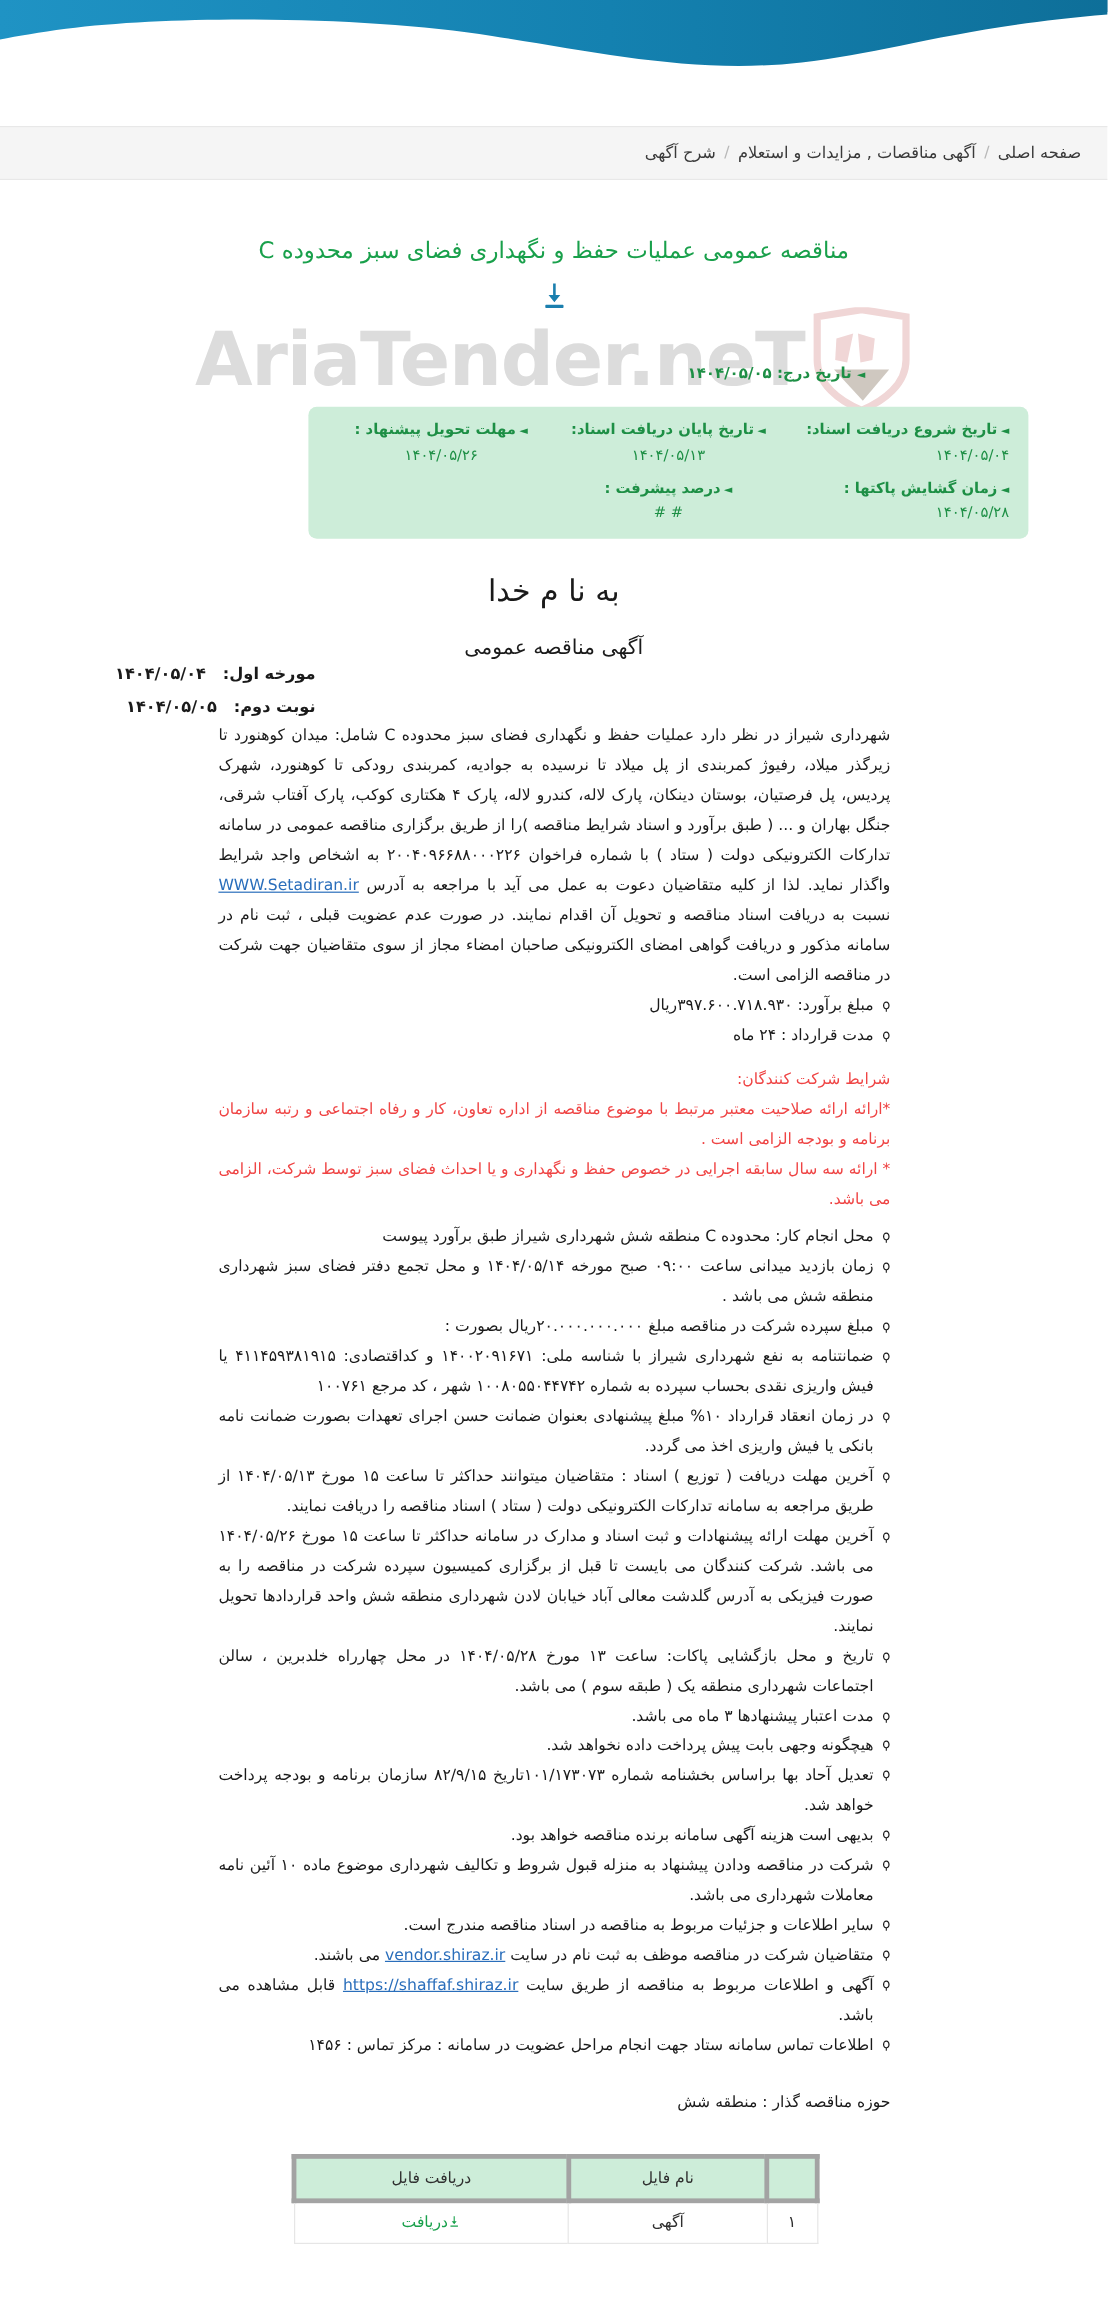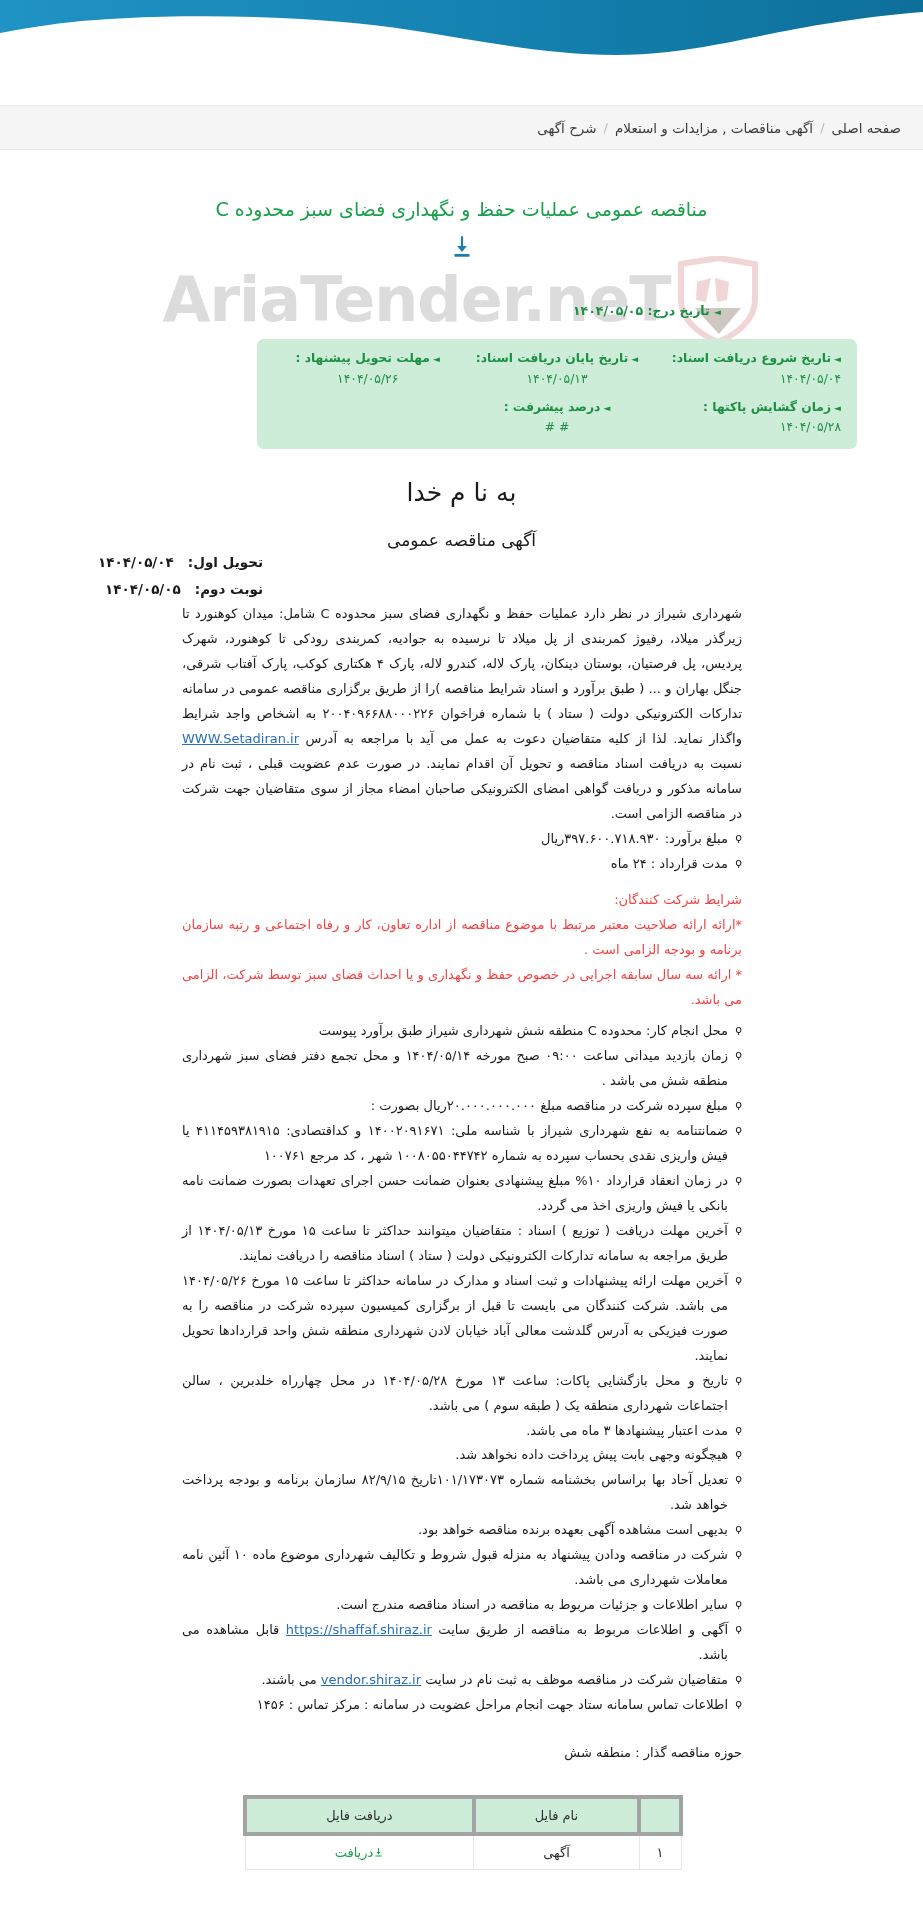--- a/index.html
+++ b/index.html
@@ -385,21 +385,21 @@
     </div>
     <div class="info-cell"></div>
   </div>
 </div>
 
 <div class="besmellah">به  نا م خدا</div>
 <div class="sub-title">آگهی مناقصه عمومی</div>
 
 <div class="nobat-block">
   <div class="nobat-line">
-    <span>تحویل اول:</span><span class="nval">۱۴۰۴/۰۵/۰۴</span>
+    <span>مورخه اول:</span><span class="nval">۱۴۰۴/۰۵/۰۴</span>
   </div>
   <div class="nobat-line">
     <span>نوبت دوم:</span><span class="nval">۱۴۰۴/۰۵/۰۵</span>
   </div>
 </div>
 
 <div class="body-wrap">
 
   <p><span>شهرداری شیراز در نظر دارد عملیات حفظ و نگهداری فضای سبز محدوده C شامل: میدان کوهنورد تا زیرگذر میلاد، رفیوژ کمربندی از پل میلاد تا نرسیده به جوادیه، کمربندی رودکی تا کوهنورد، شهرک پردیس، پل فرصتیان، بوستان دینکان، پارک لاله، کندرو لاله، پارک ۴ هکتاری کوکب، پارک آفتاب شرقی، جنگل بهاران و ... ( طبق برآورد و اسناد شرایط مناقصه )را  از طریق برگزاری مناقصه عمومی در سامانه تدارکات الکترونیکی دولت ( ستاد ) با شماره فراخوان ۲۰۰۴۰۹۶۶۸۸۰۰۰۲۲۶ به اشخاص واجد شرایط واگذار نماید. لذا از کلیه متقاضیان دعوت به عمل می آید با مراجعه به آدرس </span><a class="lnk" href="#">WWW.Setadiran.ir</a><span> نسبت به دریافت اسناد مناقصه و تحویل آن اقدام نمایند. در صورت عدم عضویت قبلی ، ثبت نام در سامانه مذکور و دریافت گواهی امضای الکترونیکی صاحبان امضاﺀ مجاز از سوی متقاضیان جهت شرکت در مناقصه الزامی است.</span></p>
 
@@ -421,25 +421,25 @@
     <li>زمان بازدید میدانی ساعت ۰۹:۰۰ صبح مورخه ۱۴۰۴/۰۵/۱۴ و محل تجمع دفتر فضای سبز شهرداری منطقه شش می باشد .</li>
     <li>مبلغ سپرده شرکت در مناقصه مبلغ ۲۰.۰۰۰.۰۰۰.۰۰۰ریال بصورت :</li>
     <li>ضمانتنامه به نفع شهرداری شیراز با شناسه ملی: ۱۴۰۰۲۰۹۱۶۷۱ و کداقتصادی: ۴۱۱۴۵۹۳۸۱۹۱۵ یا فیش واریزی نقدی بحساب سپرده به شماره ۱۰۰۸۰۵۵۰۴۴۷۴۲ شهر ، کد مرجع ۱۰۰۷۶۱</li>
     <li>در زمان انعقاد قرارداد ۱۰%  مبلغ پیشنهادی  بعنوان ضمانت حسن اجرای تعهدات بصورت ضمانت نامه بانکی یا فیش واریزی اخذ می گردد.</li>
     <li>آخرین مهلت دریافت ( توزیع ) اسناد : متقاضیان میتوانند حداکثر تا ساعت ۱۵ مورخ ۱۴۰۴/۰۵/۱۳ از طریق مراجعه به سامانه تدارکات الکترونیکی دولت ( ستاد ) اسناد مناقصه را دریافت نمایند.</li>
     <li>آخرین مهلت ارائه پیشنهادات و ثبت اسناد و مدارک در سامانه حداکثر تا ساعت ۱۵ مورخ ۱۴۰۴/۰۵/۲۶ می باشد. شرکت کنندگان می بایست تا قبل از برگزاری کمیسیون سپرده شرکت در مناقصه را به صورت فیزیکی به آدرس گلدشت معالی آباد خیابان لادن شهرداری منطقه شش واحد قراردادها  تحویل نمایند.</li>
     <li>تاریخ و محل بازگشایی پاکات: ساعت   ۱۳   مورخ  ۱۴۰۴/۰۵/۲۸ در محل چهارراه خلدبرین ، سالن اجتماعات شهرداری منطقه یک ( طبقه سوم ) می باشد.</li>
     <li>مدت اعتبار پیشنهادها ۳ ماه می باشد.</li>
     <li>هیچگونه وجهی بابت پیش پرداخت داده نخواهد شد.</li>
     <li>تعدیل آحاد بها براساس بخشنامه شماره ۱۰۱/۱۷۳۰۷۳تاریخ ۸۲/۹/۱۵ سازمان برنامه و بودجه پرداخت خواهد شد.</li>
-    <li>بدیهی است مشاهده آگهی بعهده برنده مناقصه خواهد بود.</li>
+    <li>بدیهی است هزینه آگهی سامانه برنده مناقصه خواهد بود.</li>
     <li>شرکت در مناقصه ودادن پیشنهاد به منزله قبول شروط و تکالیف شهرداری موضوع ماده ۱۰ آئین نامه معاملات شهرداری می باشد.</li>
     <li>سایر اطلاعات و جزئیات مربوط به مناقصه در اسناد مناقصه مندرج است.</li>
+    <li><span>متقاضیان شرکت در مناقصه موظف به ثبت نام در سایت </span><a class="lnk-https" href="#">vendor.shiraz.ir</a><span> می باشند.</span></li>
     <li><span>آگهی و اطلاعات مربوط به مناقصه از طریق سایت </span><a class="lnk-https" href="#">https://shaffaf.shiraz.ir</a><span> قابل مشاهده می باشد.</span></li>
-    <li><span>متقاضیان شرکت در مناقصه موظف به ثبت نام در سایت </span><a class="lnk-https" href="#">vendor.shiraz.ir</a><span> می باشند.</span></li>
     <li>اطلاعات تماس سامانه ستاد جهت انجام مراحل عضویت در سامانه : مرکز تماس : ۱۴۵۶</li>
   </ul>
 </div>
 
 <div class="hozeh">حوزه مناقصه گذار : منطقه شش</div>
 
 <div class="file-table-wrap">
   <table class="file-table">
     <thead>
       <tr>

